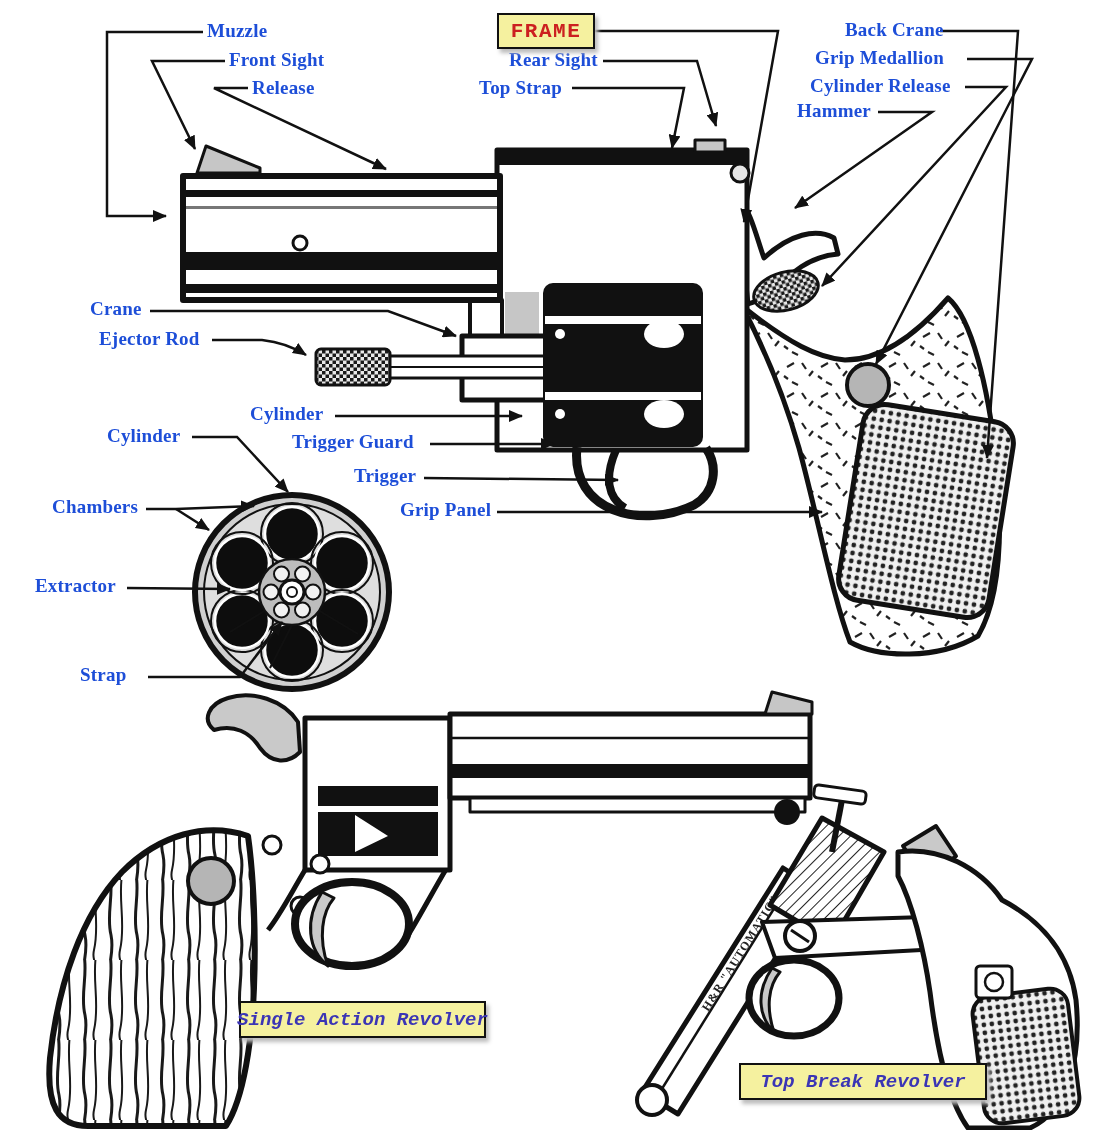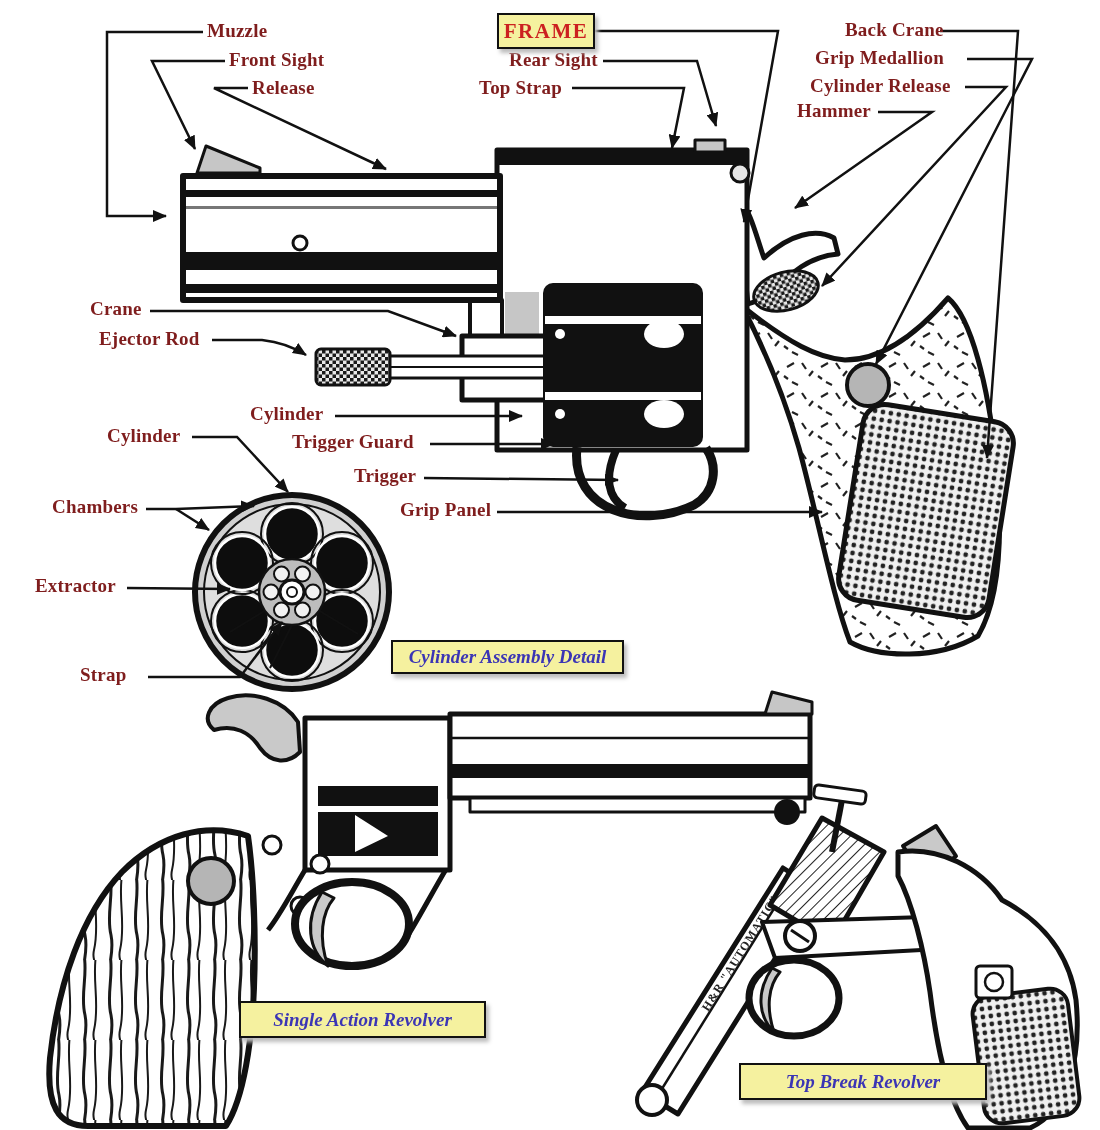--- a/index.html
+++ b/index.html
@@ -2,28 +2,28 @@
 <html><head>
 <meta charset="utf-8">
 <style>
   html,body{margin:0;padding:0;background:#fff;}
   .canvas{
     position:relative;width:1100px;height:1130px;background:#ffffff;
     font-family:"Liberation Serif","DejaVu Serif",serif;overflow:hidden;
   }
   .art{position:absolute;left:0;top:0;}
   .lbl{
-    position:absolute;font-weight:bold;font-size:19px;color:#7f1d1d;
+    position:absolute;font-weight:bold;font-size:19px;color:#1d4ed8;
     white-space:nowrap;line-height:1.05;letter-spacing:.2px;
   }
   .cap{
     position:absolute;background:#f5f19f;border:2px solid #111;
     box-shadow:3px 4px 4px #bdbdbd;color:#3b35b5;font-weight:bold;font-style:italic;
     font-size:19px;display:flex;align-items:center;justify-content:center;
-    text-align:center;white-space:nowrap;
+    text-align:center;white-space:nowrap;font-family:Liberation Mono, monospace;
   }
   .framebox{
     color:#cc2020;font-style:normal;font-size:21px;letter-spacing:1.5px;
   }
 </style>
 </head>
 <body>
 
 <div class="canvas">
 
@@ -231,17 +231,16 @@
   <span class="lbl" style="left:292px;top:432px">Trigger Guard</span>
   <span class="lbl" style="left:354px;top:466px">Trigger</span>
   <span class="lbl" style="left:400px;top:500px">Grip Panel</span>
 
   <span class="lbl" style="left:107px;top:426px">Cylinder</span>
   <span class="lbl" style="left:52px;top:497px">Chambers</span>
   <span class="lbl" style="left:35px;top:576px">Extractor</span>
   <span class="lbl" style="left:80px;top:665px">Strap</span>
 
   <div class="cap framebox" style="left:497px;top:13px;width:94px;height:32px">FRAME</div>
-  <div class="cap" style="left:391px;top:640px;width:229px;height:30px">Cylinder Assembly Detail</div>
   <div class="cap" style="left:239px;top:1001px;width:243px;height:33px">Single Action Revolver</div>
   <div class="cap" style="left:739px;top:1063px;width:244px;height:33px">Top Break Revolver</div>
 
 </div>
 
 </body></html>

